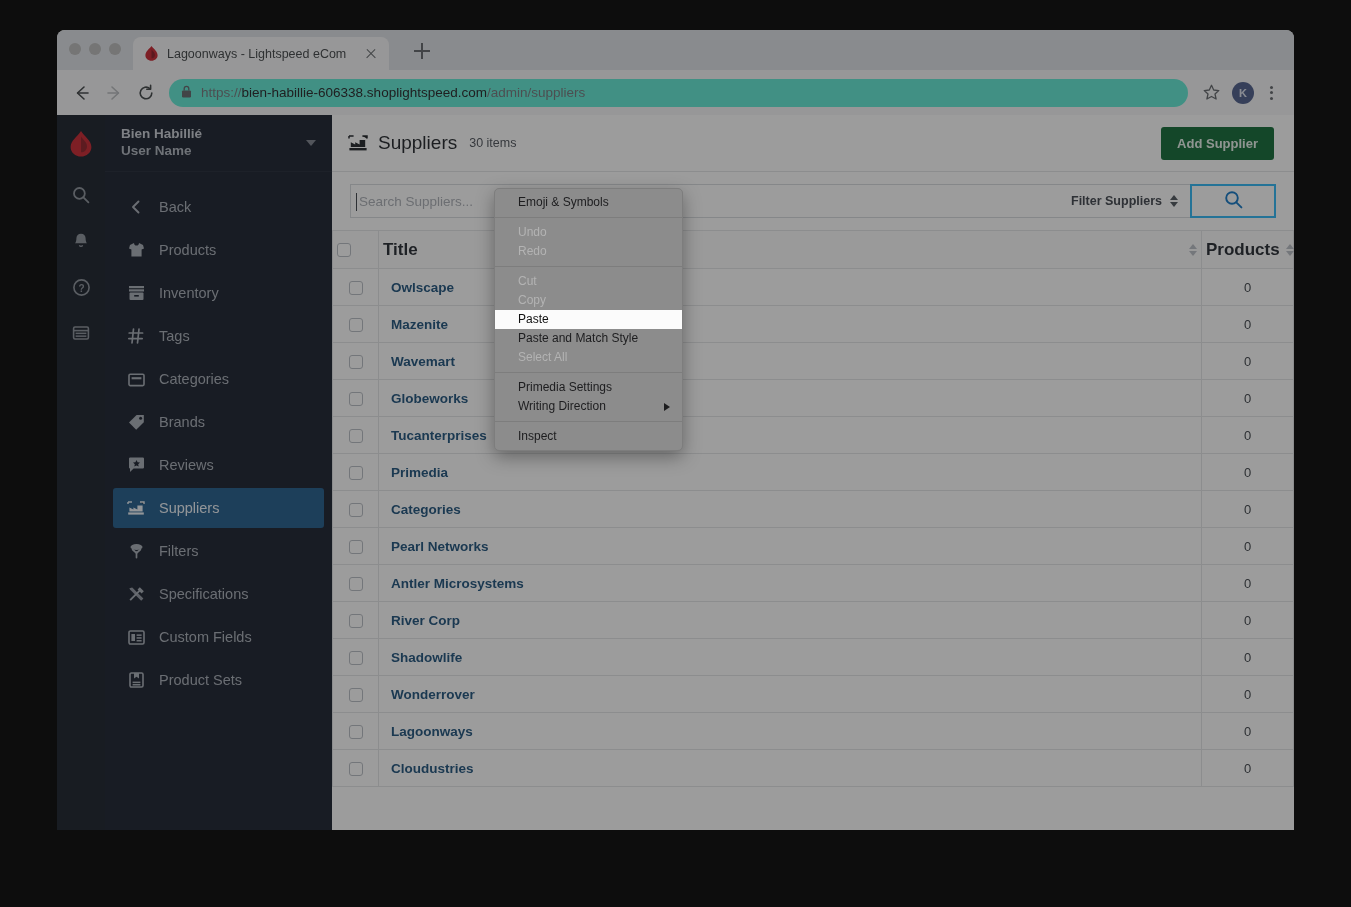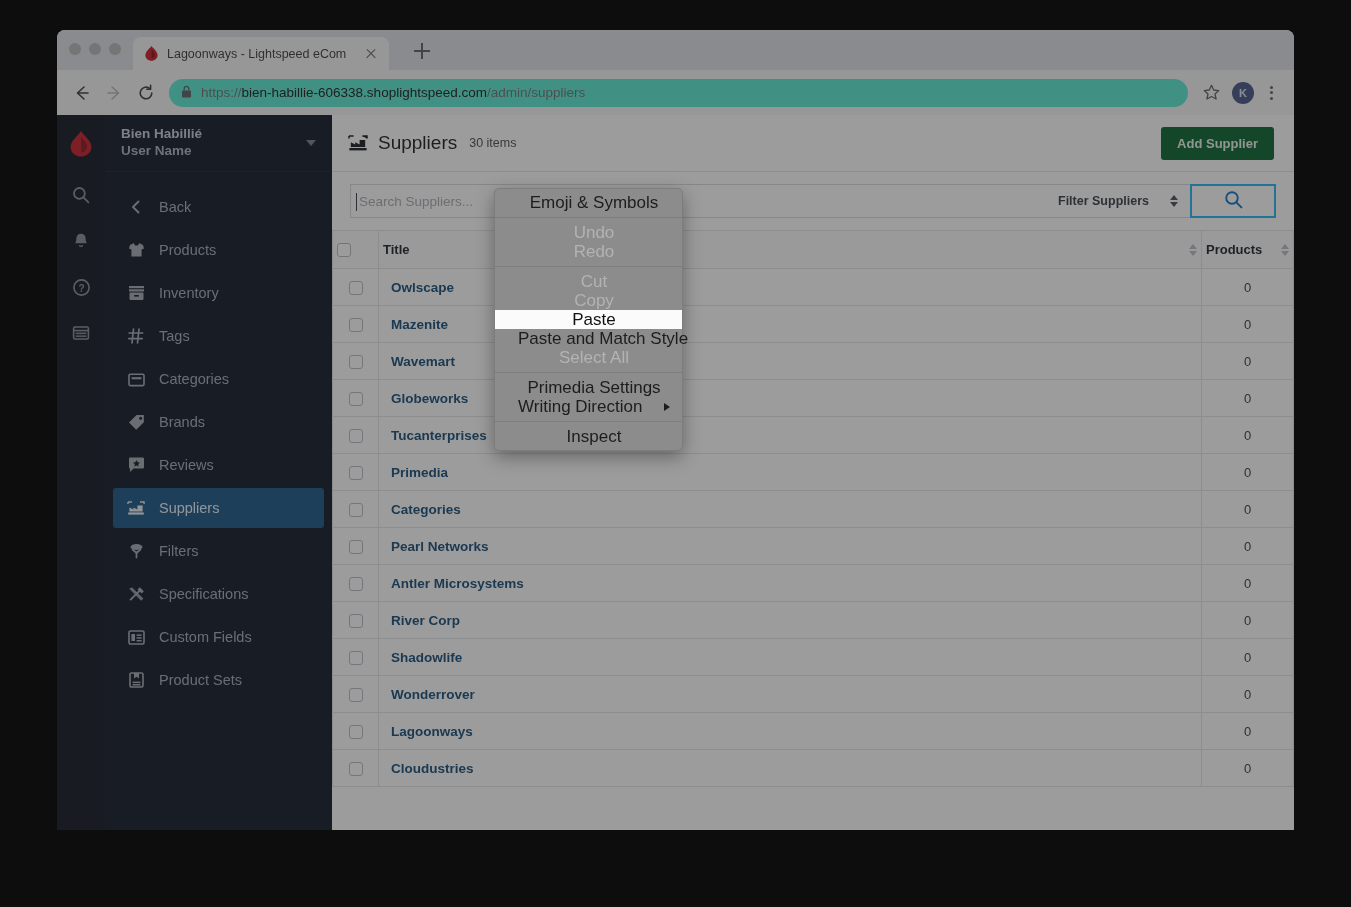--- a/index.html
+++ b/index.html
@@ -123,37 +123,37 @@
   .search-input {
     border: none; outline: none; background: transparent; flex: 1;
     font-size: 13.5px; color: #2b2f36; padding-left: 8px;
     font-family: "Liberation Sans", sans-serif;
   }
   .search-input::placeholder { color: #a9adb4; }
   .caret {
     position: absolute; left: 5px; top: 8px; width: 1.2px; height: 18px; background: #3a3f46;
   }
   .filter-sel {
-    display:flex; align-items:center; gap: 21px; padding: 0 12px; font-size: 12.5px;
+    display:flex; align-items:center; gap: 8px; padding: 0 12px; font-size: 12.5px;
     color: #3c4149; font-weight: bold; height: 34px; background:#fff;
     border: 1px solid #d6d9dd; border-left: none; border-right: none;
   }
   .sel-arrows { display:flex; flex-direction:column; gap:2px; }
   .sel-arrows i { width:0;height:0;border-left:4px solid transparent;border-right:4px solid transparent; display:block; }
   .sel-arrows i.up { border-bottom: 5px solid #4c525a; }
   .sel-arrows i.dn { border-top: 5px solid #4c525a; }
   .search-btn {
     width: 86px; height: 34px; background: #fff; border: 2px solid #29b6f6;
     display:flex; align-items:center; justify-content:center;
   }
 
   table.list { width: 100%; border-collapse: collapse; table-layout: fixed; }
   table.list th, table.list td { border: 1px solid #e2e4e7; }
   table.list th {
-    height: 38px; background: #fbfbfc; font-size: 13px; color: #1f242b; text-align: left;
+    height: 38px; background: #fbfbfc; font-size: 17px; color: #1f242b; text-align: left;
     padding: 0 4px;
   }
   th.c-chk, td.c-chk { width: 46px; text-align: center; padding: 0; }
   th.c-prod, td.c-prod { width: 92px; text-align: center; }
   th.c-prod { text-align: center; }
   .th-inner { display:flex; align-items:center; justify-content:space-between; }
   .sorter { display:flex; flex-direction:column; gap:2px; margin-left:6px; }
   .sorter i { width:0;height:0;border-left:4px solid transparent;border-right:4px solid transparent; display:block; }
   .sorter i.up { border-bottom: 5px solid #b8bdc4; }
   .sorter i.dn { border-top: 5px solid #b8bdc4; }
@@ -165,23 +165,22 @@
   
   .dim {
     position: absolute; left: 0; top: 0; width: 1351px; height: 907px;
     background: rgba(30,30,30,0.44); pointer-events: none;
   }
 
   
   .ctxmenu {
     position: absolute; left: 494px; top: 188px; width: 189px;
     background: #8c8c8c; border: 1px solid #7d7d7d; border-radius: 5px;
-    padding: 4px 0; font-size: 17px;
+    padding: 4px 0; font-size: 12px;
     box-shadow: 0 6px 18px rgba(0,0,0,0.35);
-    text-align: center;
   }
   .ctx-item { height: 19px; line-height: 19px; padding: 0 12px 0 23px; color: #1d1d1f; white-space: nowrap; }
   .ctx-item.disabled { color: #b3b3b3; }
   .ctx-item.hl { background: #fbfbfb; color: #111; }
   .ctx-item.submenu { display:flex; align-items:center; }
   .ctx-item.submenu .arw {
     margin-left: auto; width:0;height:0;
     border-top:4.5px solid transparent;border-bottom:4.5px solid transparent;border-left:6px solid #1d1d1f;
   }
   .ctx-sep { height: 1px; background: #7d7d7d; margin: 5px 0; }

